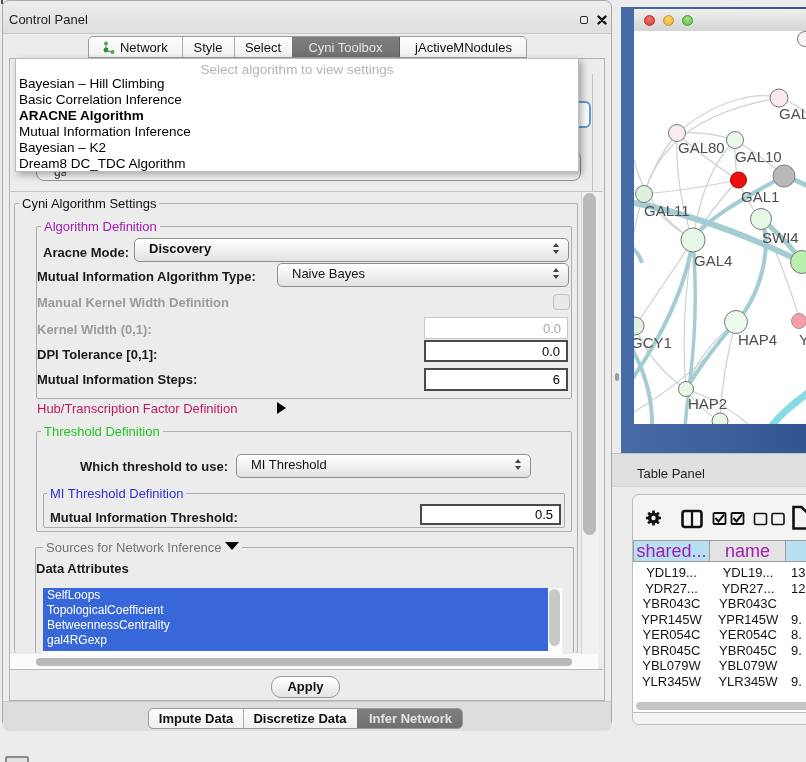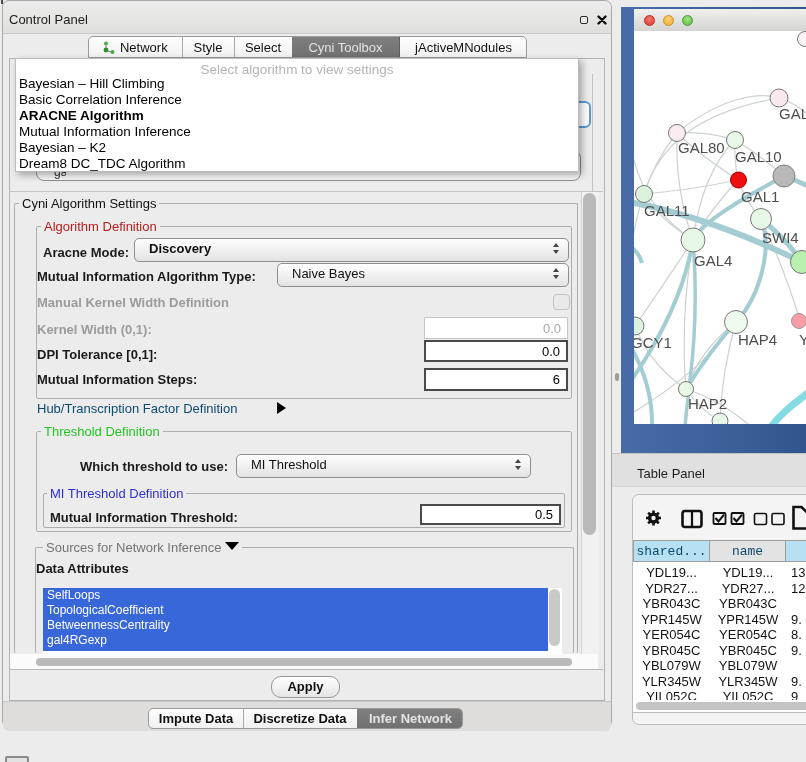--- a/index.html
+++ b/index.html
@@ -56,21 +56,21 @@
   <div class="abs" style="left:36px;top:150px;width:545px;height:31px;border:1px solid #909090;border-radius:8px;background:#f7f7f7;box-sizing:border-box;"></div>
   <div class="abs" style="left:54px;top:172px;width:12px;height:7px;overflow:hidden;">
       <div style="margin-top:-7px;font-size:12px;color:#333;">ga</div>
     </div>
   <div class="abs" style="left:9px;top:191px;width:594px;height:1px;background:#c4c4c4;"></div>
 
   <div class="fs" style="left:14px;top:203px;width:562px;height:449px;border-bottom:none;"></div>
   <div class="fslbl" style="left:19px;top:196px;color:#111;">Cyni Algorithm Settings</div>
 
   <div class="fs" style="left:36px;top:226px;width:534px;height:171px;"></div>
-  <div class="fslbl" style="left:41px;top:219px;color:#b91c1c;">Algorithm Definition</div>
+  <div class="fslbl" style="left:41px;top:219px;color:#a21caf;">Algorithm Definition</div>
 
   <div class="lbl" style="left:43px;top:245px;">Aracne Mode:</div>
   <div class="combo" style="left:134px;top:238px;width:433px;height:22px;font-weight:bold;">
       <span class="ct">Discovery</span>
       <span class="arr" style="top:4px;">
         <span class="up"></span>
         <span class="dn"></span>
       </span>
     </div>
 
@@ -88,21 +88,21 @@
 
   <div class="lbl dis" style="left:37px;top:322px;">Kernel Width (0,1):</div>
   <div class="tf" style="left:424px;top:317px;width:144px;height:22px;border:1px solid #c6c6c6;color:#a8a8a8;line-height:21px;">0.0</div>
 
   <div class="lbl" style="left:37px;top:347px;">DPI Tolerance [0,1]:</div>
   <div class="tf" style="left:424px;top:340px;width:144px;height:22px;border:2px solid #4a4a4a;color:#000;line-height:19px;">0.0</div>
 
   <div class="lbl" style="left:37px;top:372px;">Mutual Information Steps:</div>
   <div class="tf" style="left:424px;top:368px;width:144px;height:23px;border:2px solid #4a4a4a;color:#000;line-height:20px;">6</div>
 
-  <div class="abs" style="left:37px;top:401px;font-size:13px;color:#0c4a6e;">Hub/Transcription Factor Definition</div>
+  <div class="abs" style="left:37px;top:401px;font-size:13px;color:#be185d;">Hub/Transcription Factor Definition</div>
   <div class="abs" style="left:277px;top:402px;width:0;height:0;border-top:6px solid transparent;border-bottom:6px solid transparent;border-left:9px solid #000;"></div>
 
   <div class="fs" style="left:36px;top:431px;width:534px;height:99px;"></div>
   <div class="fslbl" style="left:41px;top:424px;color:#25c425;">Threshold Definition</div>
 
   <div class="lbl" style="left:80px;top:459px;">Which threshold to use:</div>
   <div class="combo" style="left:236px;top:454px;width:293px;height:22px;">
       <span class="ct">MI Threshold</span>
       <span class="arr" style="top:4px;">
         <span class="up"></span>
@@ -251,35 +251,34 @@
       <path d="M83.5 16 l3 3.4 5.5-6.8" stroke-width="2.1"></path>
       <path d="M101.5 16 l3 3.4 5.5-6.8" stroke-width="2.1"></path>
     </g>
     <g fill="none" stroke="#111" stroke-width="1.6">
       <rect x="122.5" y="11.5" width="12" height="11" rx="1.5"></rect>
       <rect x="140" y="11.5" width="12" height="11" rx="1.5"></rect>
     </g>
     <path d="M161.5 5 h8 l6.5 6.5 v15 h-14.5 z" fill="none" stroke="#111" stroke-width="2.6"></path>
   </svg>
 
-  <div class="abs" style="left:633px;top:540px;width:173px;height:22px;font-size:13px;color:#0c4a6e;font-family:Liberation Mono, monospace;">
+  <div class="abs" style="left:633px;top:540px;width:173px;height:22px;font-size:18px;color:#a21caf;">
     <div style="position:absolute;left:0;top:0;width:77px;height:22px;background:#b7e0f2;border:1px solid #9c9c9c;box-sizing:border-box;text-align:center;line-height:21px;">shared...</div>
     <div style="position:absolute;left:77px;top:0;width:76px;height:22px;background:#e3e3e3;border:1px solid #9c9c9c;border-left:none;box-sizing:border-box;text-align:center;line-height:21px;">name</div>
     <div style="position:absolute;left:153px;top:0;width:25px;height:22px;background:#b7e0f2;border:1px solid #9c9c9c;border-left:none;box-sizing:border-box;"></div>
   </div>
   <div class="abs" id="trows" style="left:633px;top:562px;width:173px;height:138px;background:#fff;overflow:hidden;font-size:13px;color:#141414;padding-top:3px;box-sizing:border-box;">
     <div class="tr"><span>YDL19...</span><span>YDL19...</span><i>13</i></div>
     <div class="tr"><span>YDR27...</span><span>YDR27...</span><i>12</i></div>
     <div class="tr"><span>YBR043C</span><span>YBR043C</span><i></i></div>
     <div class="tr"><span>YPR145W</span><span>YPR145W</span><i>9.</i></div>
     <div class="tr"><span>YER054C</span><span>YER054C</span><i>8.</i></div>
     <div class="tr"><span>YBR045C</span><span>YBR045C</span><i>9.</i></div>
     <div class="tr"><span>YBL079W</span><span>YBL079W</span><i></i></div>
     <div class="tr"><span>YLR345W</span><span>YLR345W</span><i>9.</i></div>
-    <div class="tr"><span>YIL052C</span><span>YIL052C</span><i>9</i></div>
   </div>
   <div class="abs" style="left:633px;top:700px;width:173px;height:12px;background:#fff;"></div>
   <div class="abs" style="left:636px;top:702px;width:200px;height:8px;background:#c4c4c4;border-radius:4px;"></div>
   <div class="abs" style="left:633px;top:712px;width:173px;height:1px;background:#bdbdbd;"></div>
 
   <div class="abs" style="left:615px;top:373px;width:4px;height:8px;background:#9c9c9c;border-radius:2px;"></div>
 
   <div class="abs" style="left:5px;top:756px;width:20px;height:16px;border:2px solid #8a8a8a;background:#e2e2e2;border-radius:2px;"></div>
 </div>
 

